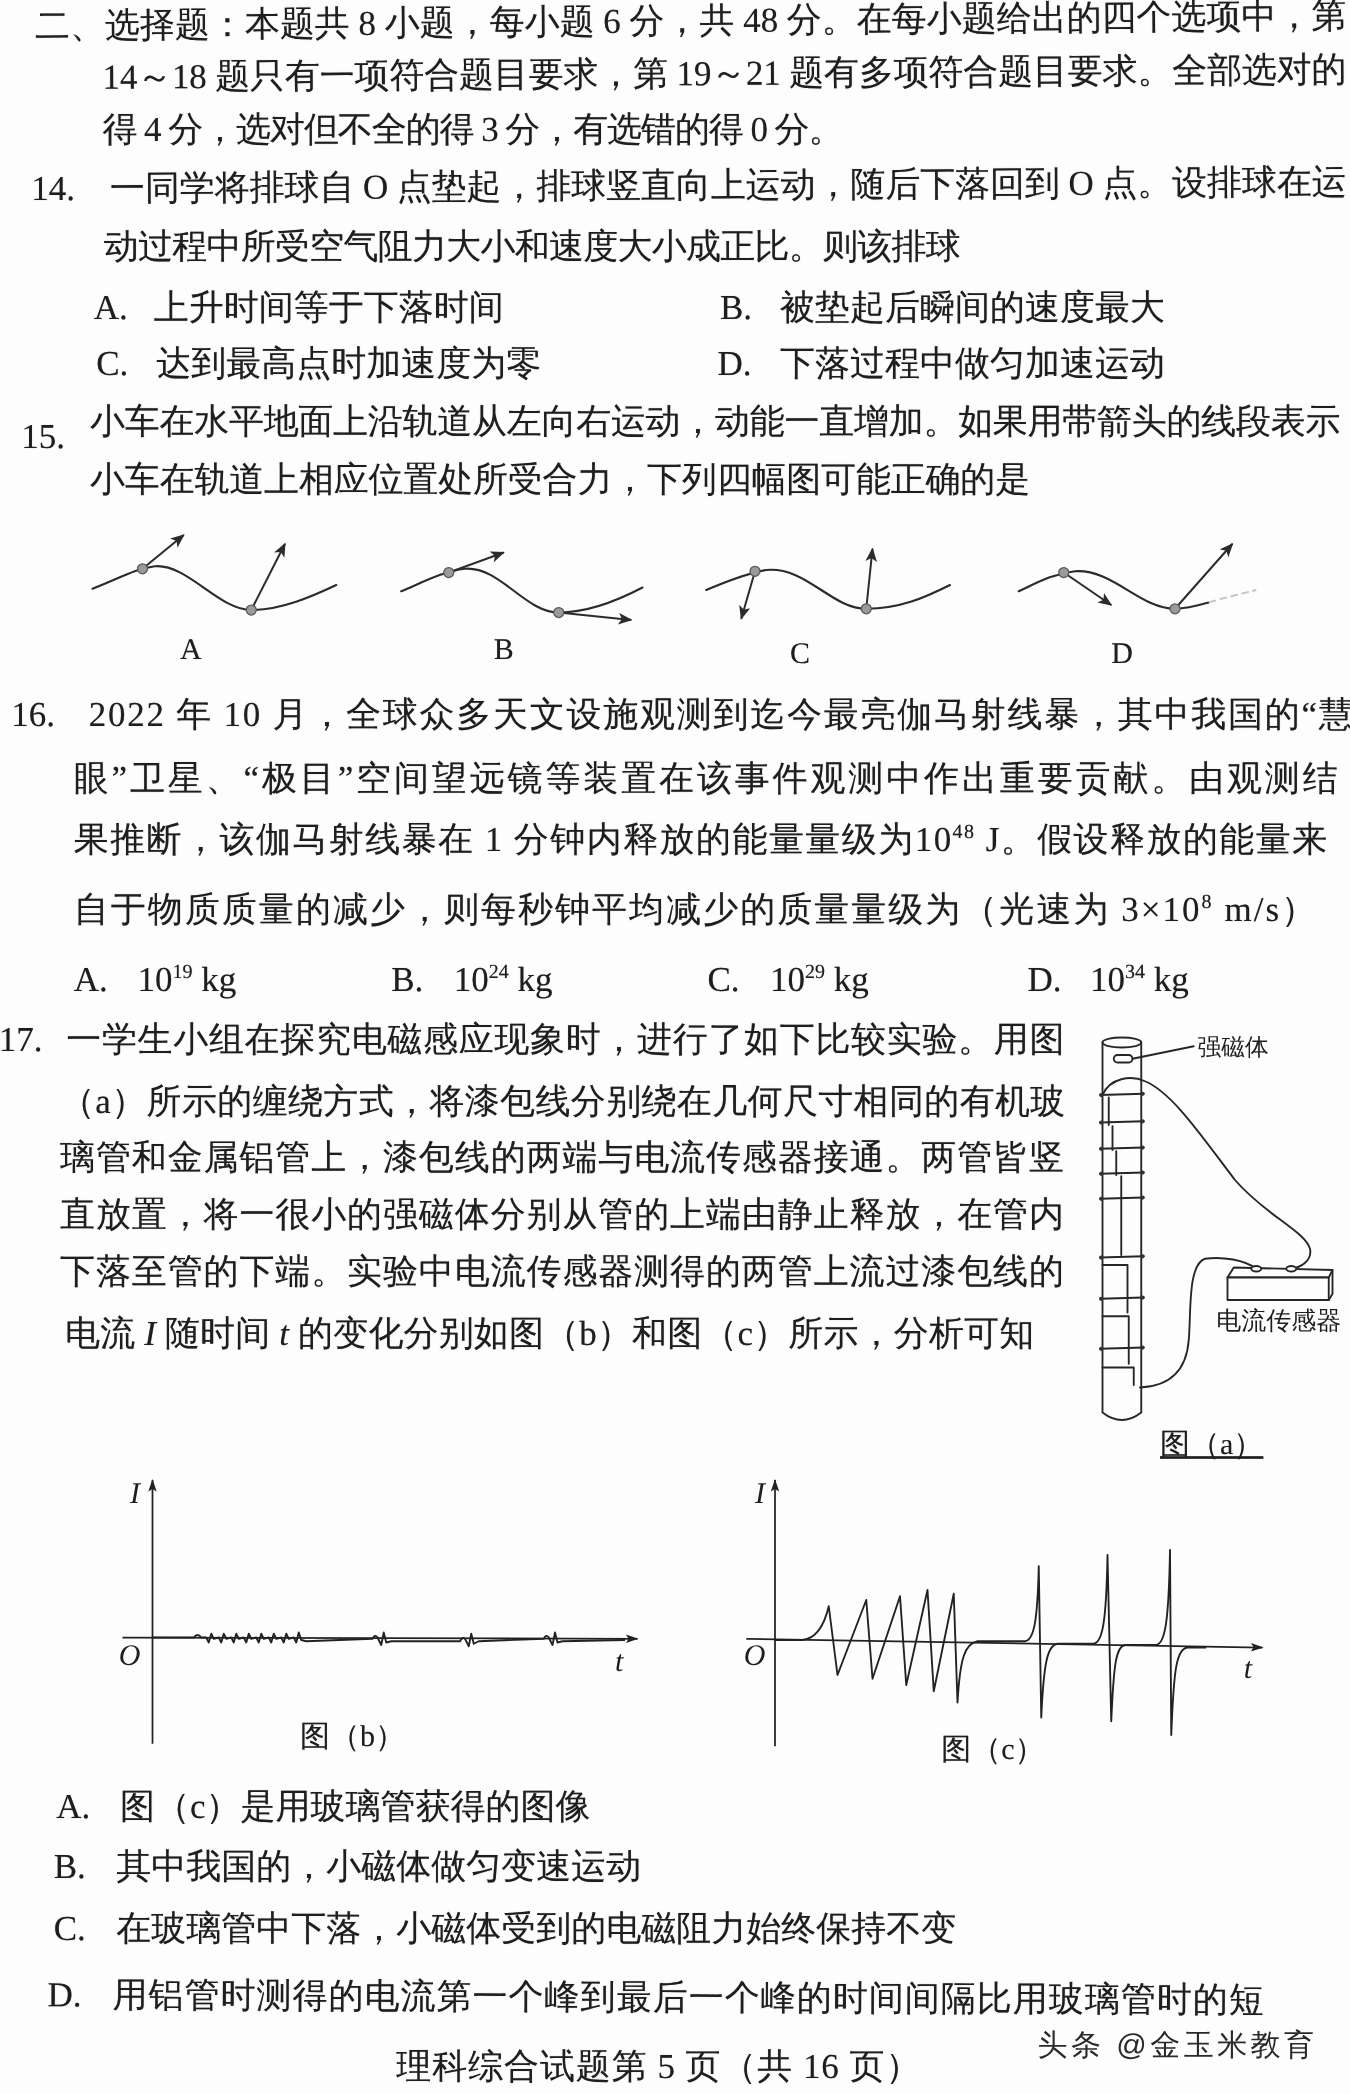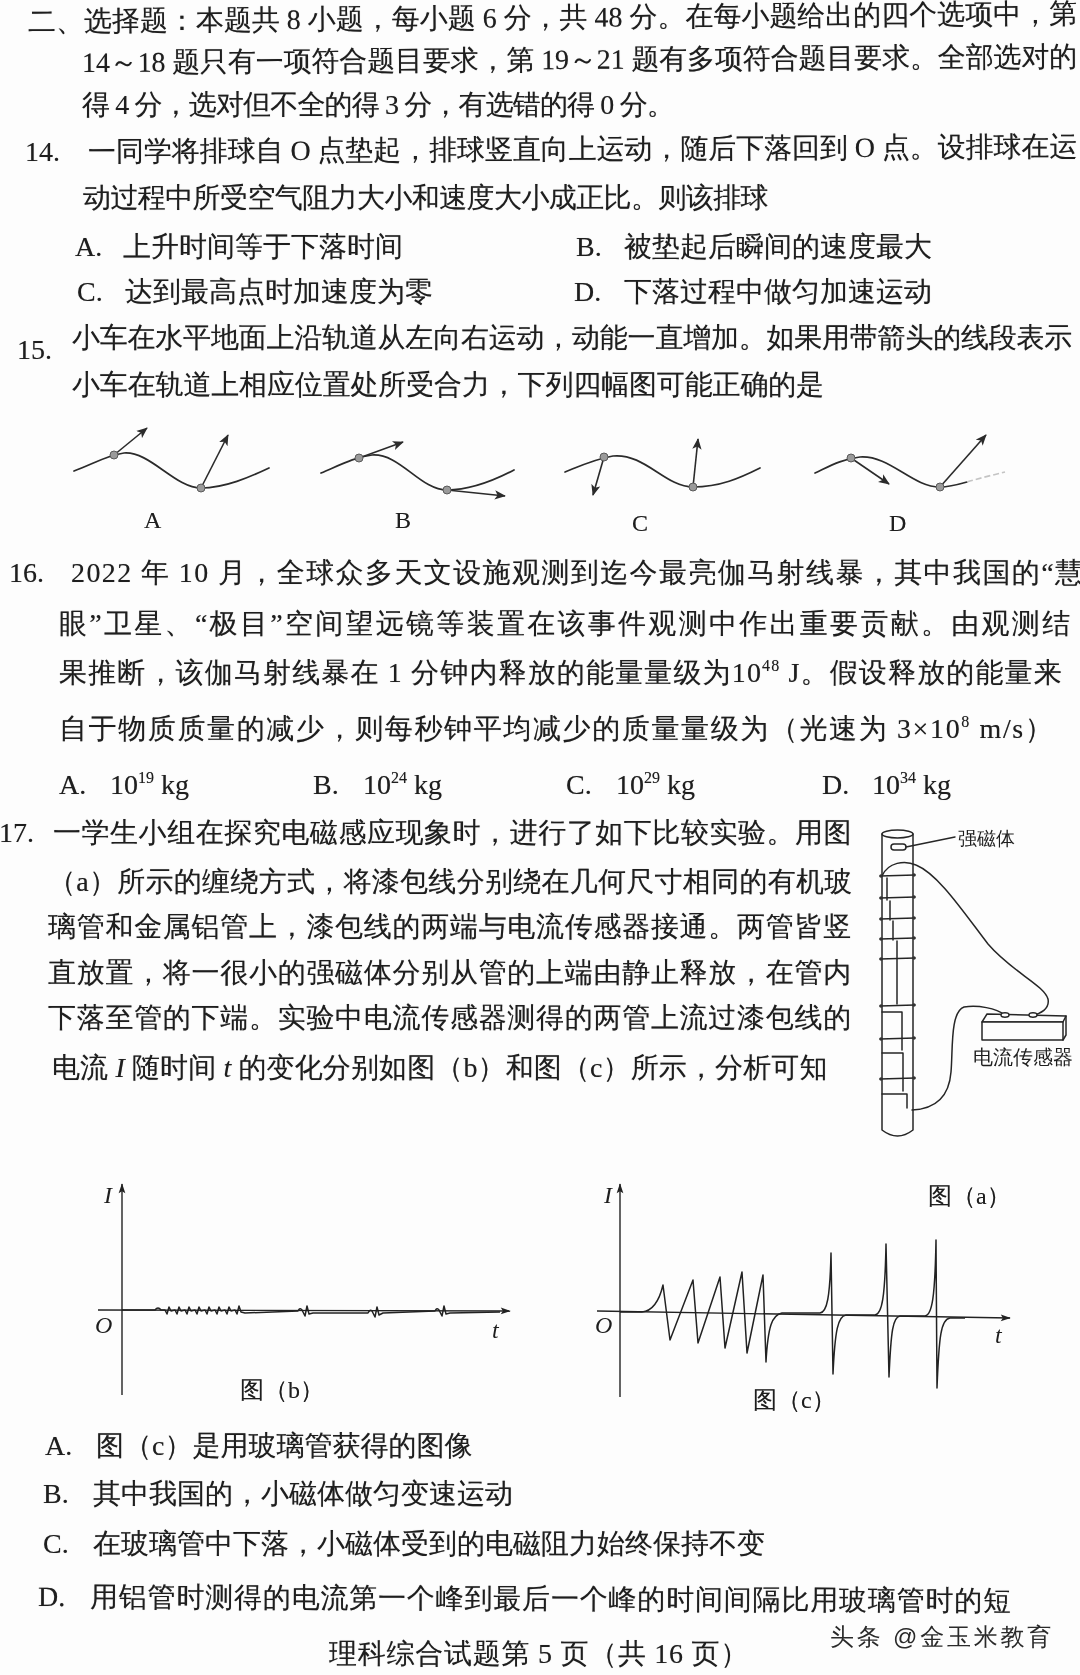--- a/index.html
+++ b/index.html
@@ -183,21 +183,21 @@
       <circle cx="881" cy="1006" r="1.7"></circle>
         <circle cx="914" cy="1005" r="1.7"></circle>
       <circle cx="881" cy="1039" r="1.7"></circle>
         <circle cx="914" cy="1038" r="1.7"></circle>
       <circle cx="881" cy="1079" r="1.7"></circle>
         <circle cx="914" cy="1078" r="1.7"></circle>
     </g>
   </svg>
   <div class="fig-small" style="left:958px;top:829px;">强磁体</div>
   <div class="fig-mid" style="left:973px;top:1046px;">电流传感器</div>
-  <div class="lbl24" style="left:928px;top:1183px;">图（a）</div>
+  <div class="lbl24" style="left:928px;top:1143px;text-decoration:underline;">图（a）</div>
 
   <svg class="fig" style="left:90px;top:1175px;width:430px;height:225px" viewBox="90 1175 430 225">
     <line class="axis" x1="122" y1="1395" x2="122" y2="1184" marker-end="url(#axisarrow)"></line>
     <line class="axis" x1="98" y1="1310" x2="510" y2="1311" marker-end="url(#axisarrow)"></line>
     <path class="signal" stroke-width="1.3" d="M122 1310 L155 1310 Q158 1306 161 1310 L165 1310 L167 1314 L169 1307 L171 1311 L175 1310 L177 1314 L179 1307 L181 1311 L185 1310 L187 1314 L189 1307 L191 1311 L195 1310 L197 1314 L199 1307 L201 1311 L205 1310 L207 1314 L209 1307 L211 1311 L215 1310 L217 1314 L219 1307 L221 1311 L225 1310 L227 1314 L229 1307 L231 1311 L235 1310 L237 1314 L239 1306 L241 1312 L245 1313 L298 1311 Q300 1307 302 1310 L305 1316 L307 1306 L309 1314 L313 1313 L368 1313 Q370 1309 372 1311 L375 1317 L377 1307 L379 1315 L383 1313 L435 1311 Q437 1307 439 1310 L442 1316 L444 1306 L446 1314 L450 1313 L500 1312"></path>
   </svg>
   <div class="axis-lbl" style="left:104px;top:1182px;">I</div>
   <div class="axis-lbl" style="left:95px;top:1312px;">O</div>
   <div class="axis-lbl" style="left:492px;top:1317px;">t</div>
   <div class="lbl24" style="left:240px;top:1377px;text-align:right;">图（b）</div>
@@ -220,13 +220,13 @@
   </div>
   <div class="t" style="left:43px;top:1530px;">
     <span class="opt-label" style="width:50px">C.</span><span>在玻璃管中下落，小磁体受到的电磁阻力始终保持不变</span>
   </div>
   <div class="t" style="left:38px;top:1583px;transform:rotate(0.25deg);">
     <span class="opt-label" style="width:52px">D.</span><span style="display: inline-block; letter-spacing: 0.81px;">用铝管时测得的电流第一个峰到最后一个峰的时间间隔比用玻璃管时的短</span>
   </div>
 </div>
 
 <div class="watermark" style="left: 830px; top: 1624px; letter-spacing: 2.78px;">头条 @金玉米教育</div>
-<div class="t" style="left: 329px; top: 1640px; letter-spacing: 0.74px;">理科综合试题第 5 页（共 16 页）</div>
+<div class="t" style="left: 317px; top: 1640px; letter-spacing: 0.74px;">理科综合试题第 5 页（共 16 页）</div>
 
 </body></html>

